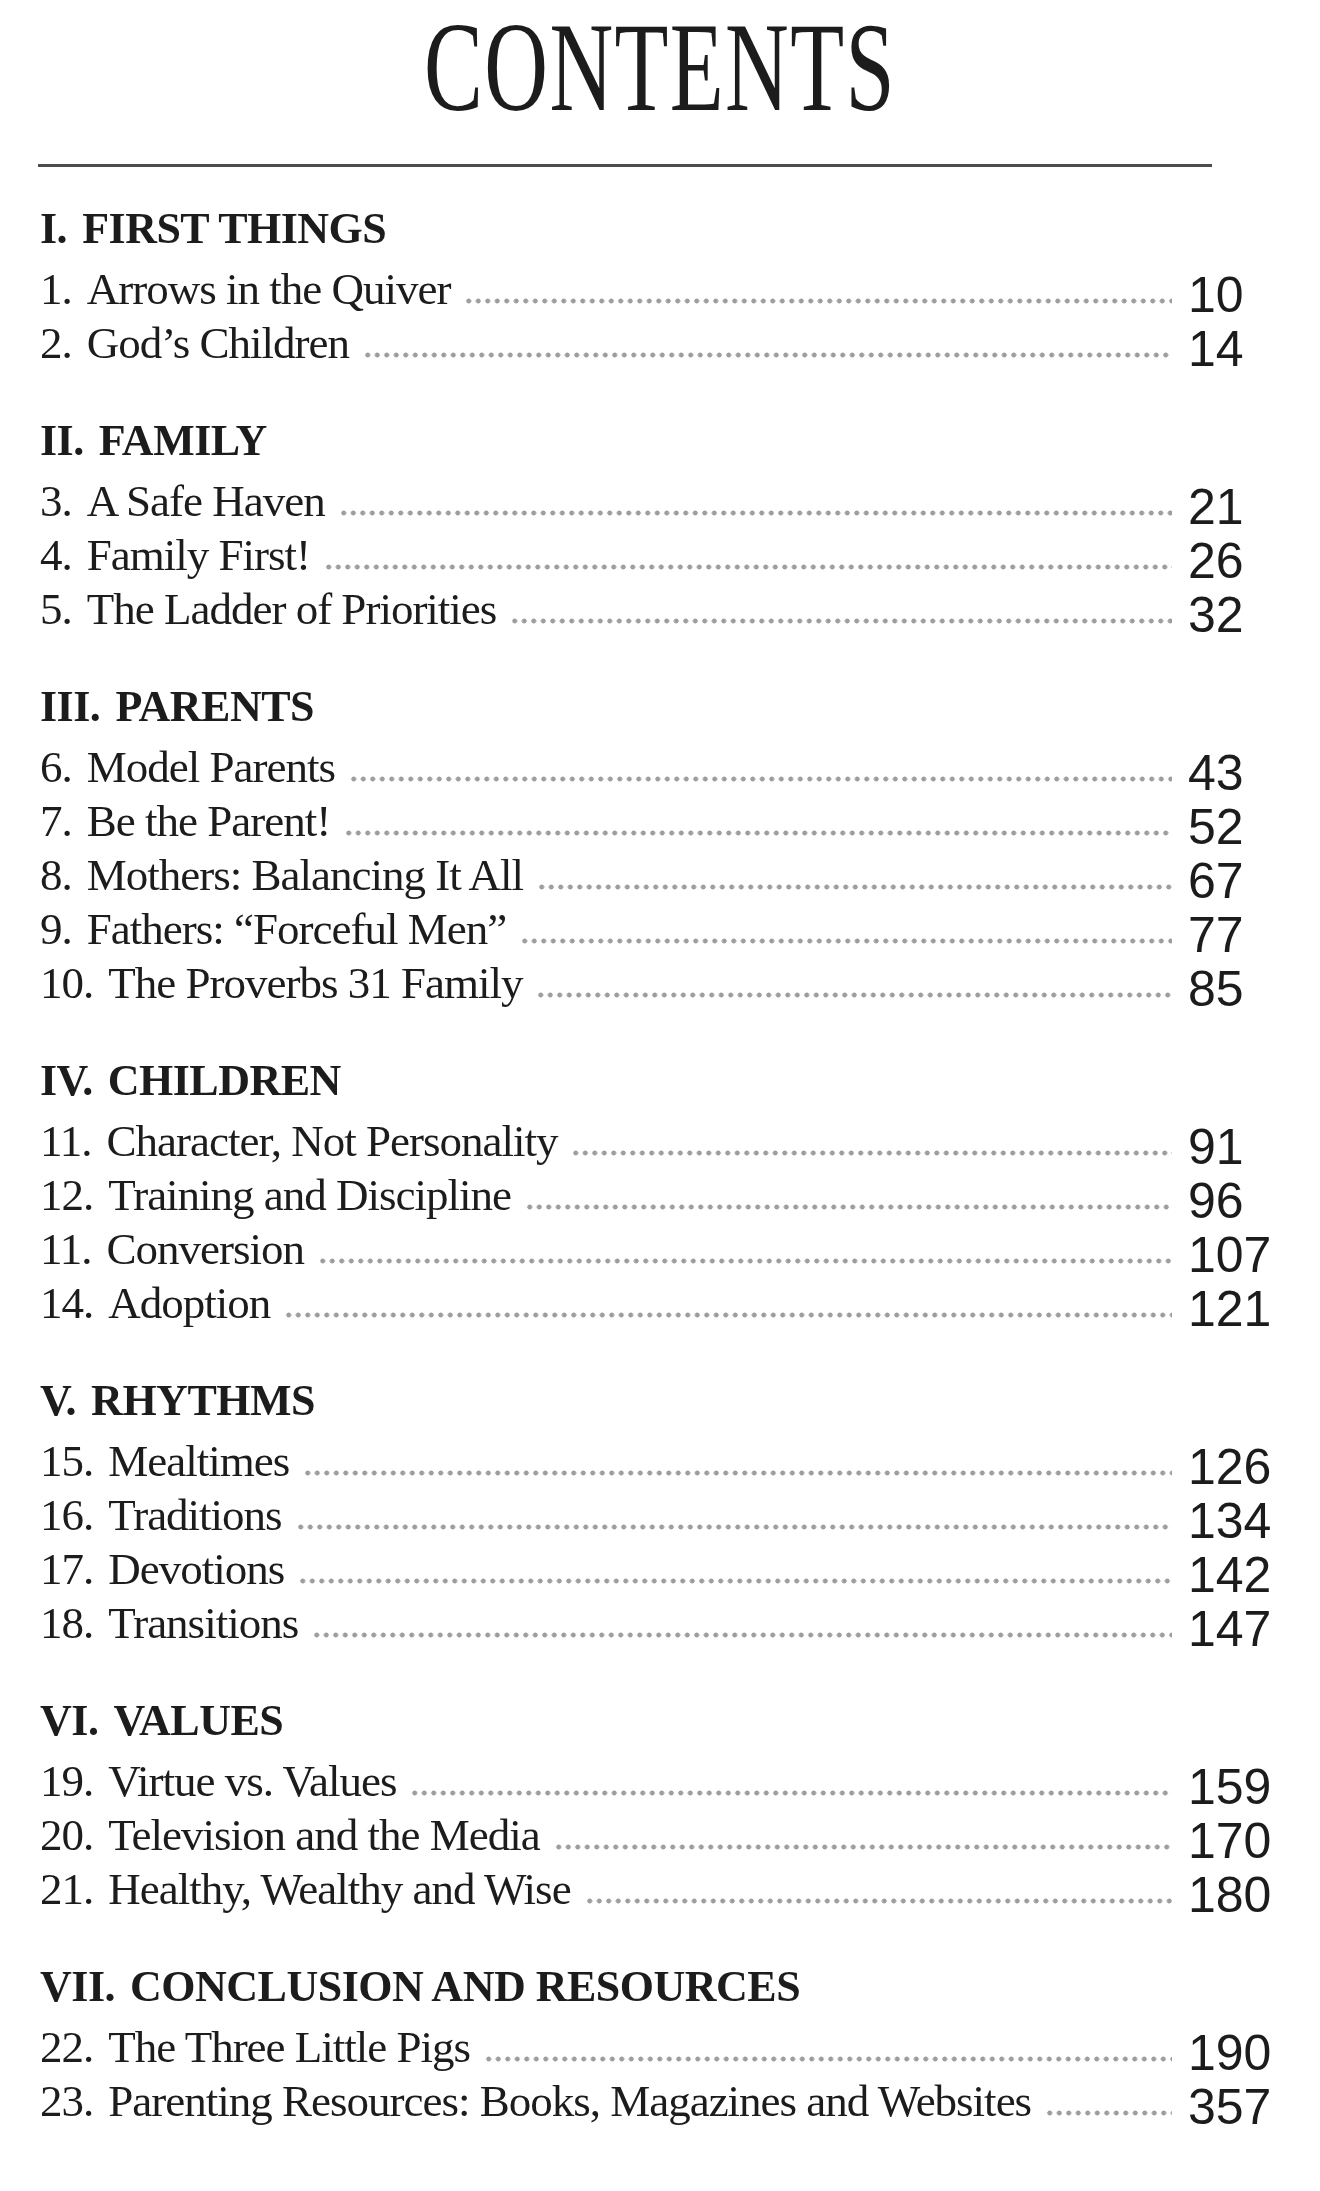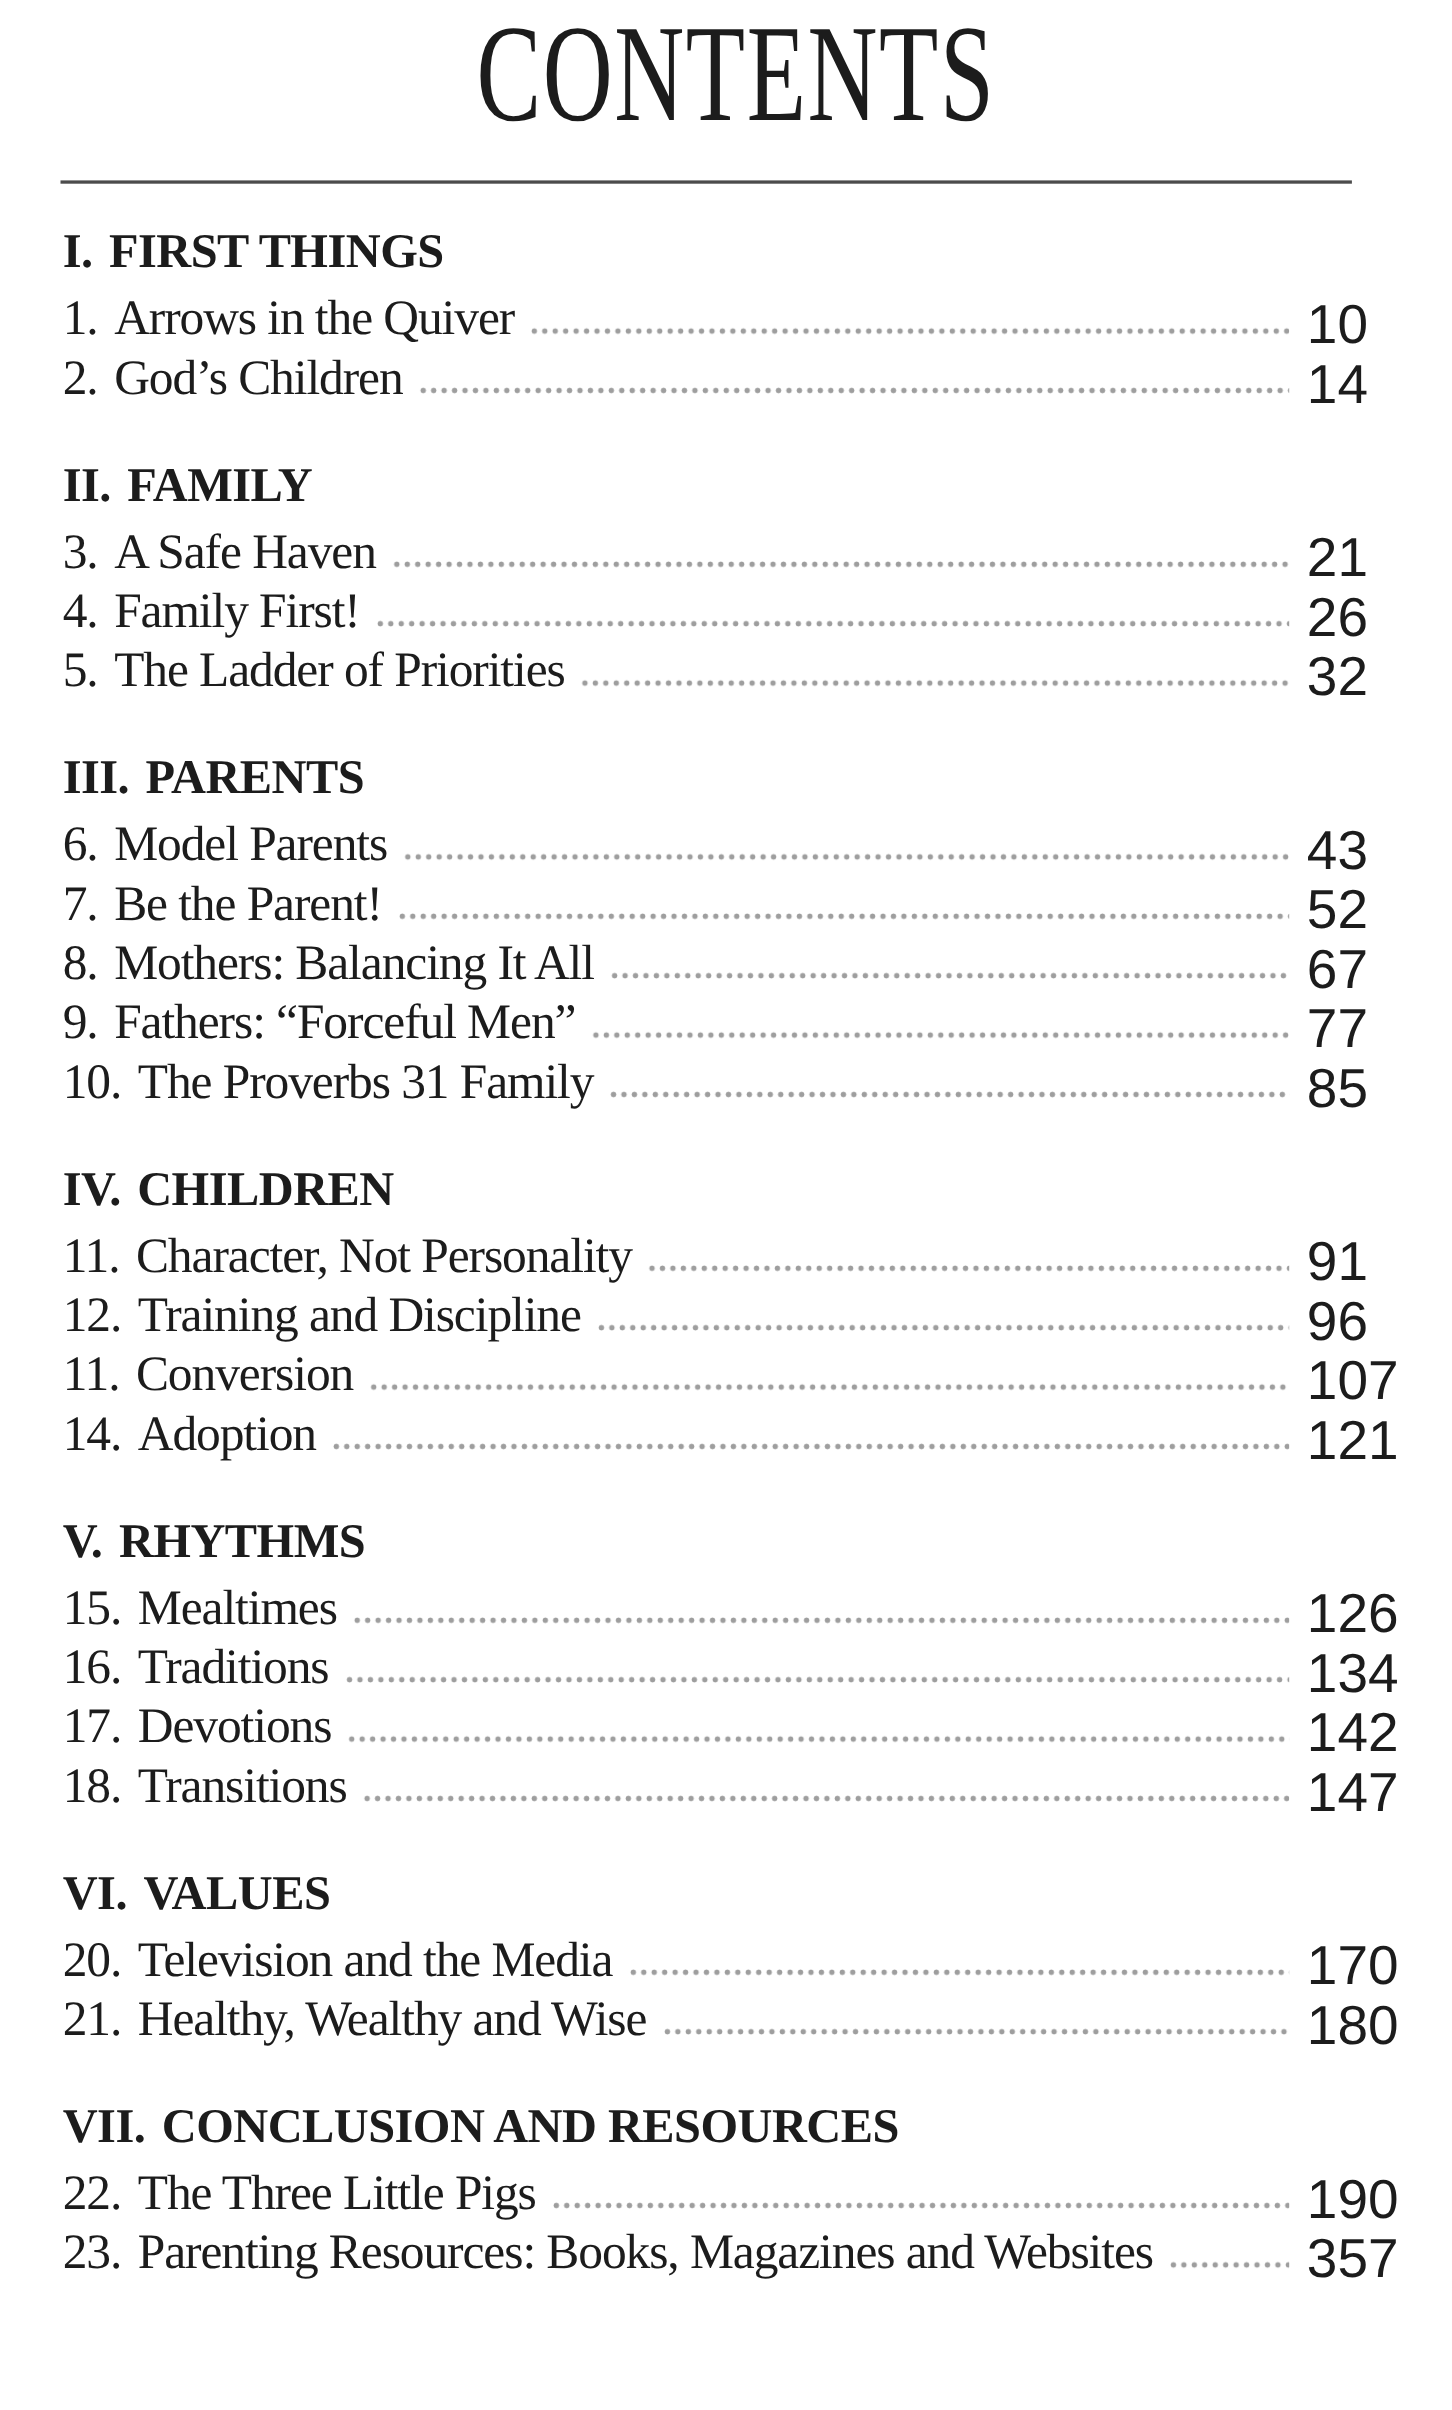--- a/index.html
+++ b/index.html
@@ -12,21 +12,21 @@
   body {
     width: 1320px;
     height: 2191px;
     font-family: "Liberation Serif", serif;
     color: var(--ink);
     overflow: hidden;
   }
   .page {
     width: 1320px;
     height: 2191px;
-    padding: 5px 40px 0 57px;
+    padding: 5px 40px 0 40px;
   }
   
   .title {
     margin: 0;
     text-align: center;
     font-weight: 400;
     font-size: 126px;
     line-height: 126px;
     white-space: nowrap;
   }
@@ -249,20 +249,26 @@
     <span class="t">Transitions</span>
     <span class="leader"></span>
     <span class="pg">147</span>
   </div>
 </div>
   </section>
 
   <section class="toc-section">
     <h2 class="sec-head"><span class="sec-num">VI.</span><span class="sec-label">VALUES</span></h2>
     <div class="rows">
+  <div class="row">
+    <span class="num">19.</span>
+    <span class="t">Virtue vs. Values</span>
+    <span class="leader"></span>
+    <span class="pg">159</span>
+  </div>
 
   <div class="row">
     <span class="num">20.</span>
     <span class="t">Television and the Media</span>
     <span class="leader"></span>
     <span class="pg">170</span>
   </div>
 
   <div class="row">
     <span class="num">21.</span>

